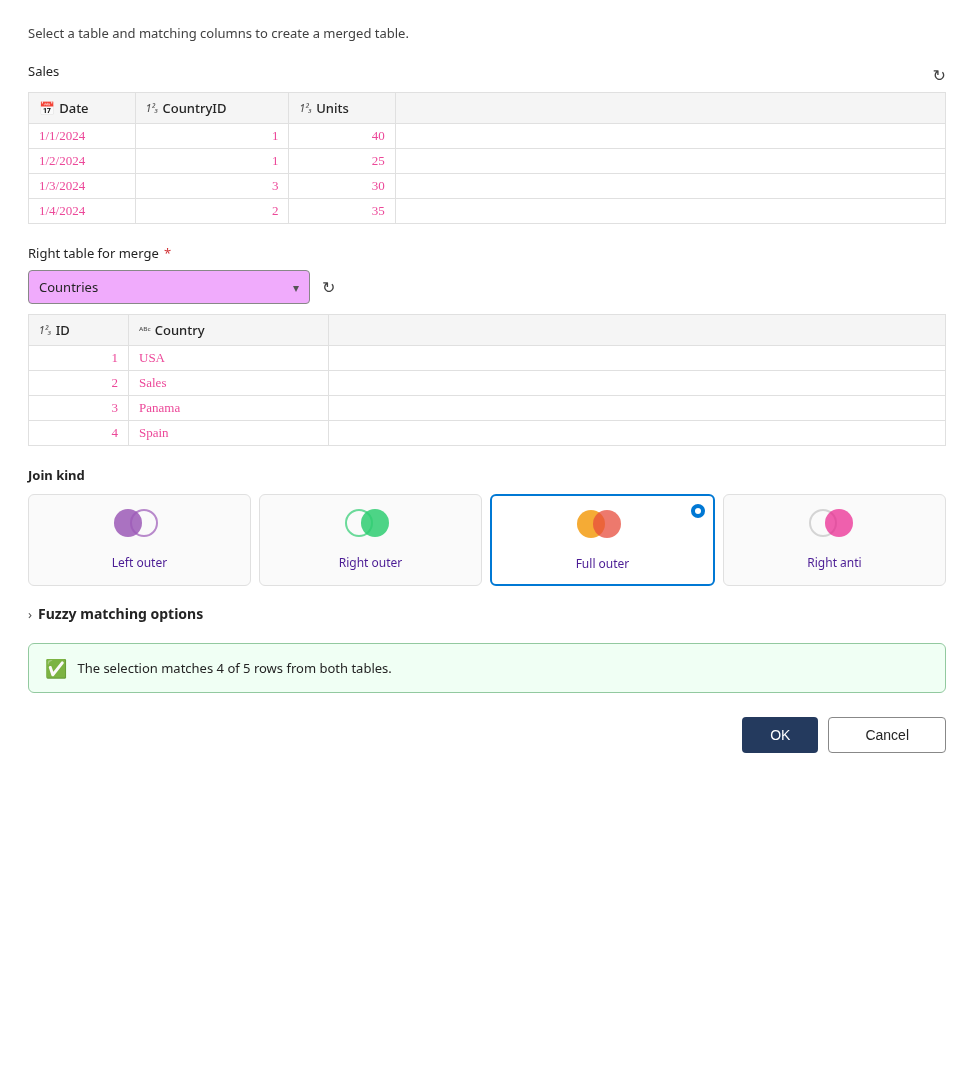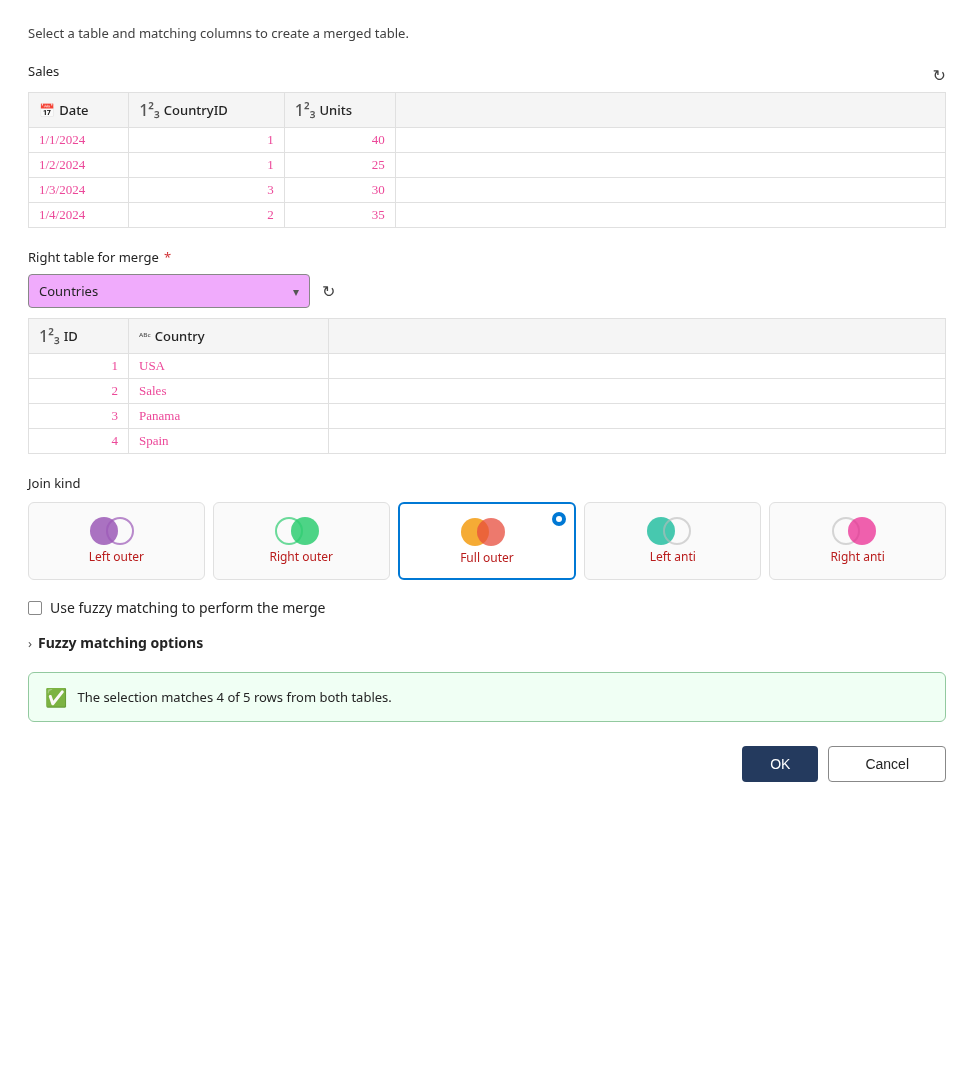--- a/index.html
+++ b/index.html
@@ -146,21 +146,21 @@
       cursor: pointer;
       background: #f0abfc;
       font-size: 13px;
     }
     .dropdown-chevron {
       font-size: 12px;
       color: #555;
     }
     .join-kind-label {
       font-size: 13px;
-      font-weight: 400;
+      font-weight: 700;
       margin-bottom: 10px;
       margin-top: 8px;
     }
     .join-kind-options {
       display: flex;
       gap: 8px;
       margin-bottom: 18px;
     }
     .join-card {
       flex: 1;
@@ -173,23 +173,23 @@
       cursor: pointer;
       background: #fafafa;
       position: relative;
     }
     .join-card.selected {
       border: 2px solid #0078d4;
       background: white;
     }
     .join-card-label {
       font-size: 12px;
-      color: #b91c1c;
+      color: #4c1d95;
       text-align: center;
-      margin-top: 1px;
+      margin-top: 15px;
     }
     .selected-dot {
       position: absolute;
       top: 8px;
       right: 8px;
       width: 14px;
       height: 14px;
       background: #0078d4;
       border-radius: 50%;
       display: flex;
@@ -302,22 +302,23 @@
       padding: 9px 36px;
       font-size: 14px;
       cursor: pointer;
     }
     .abc-icon {
       font-size: 10px;
       color: #555;
       position: relative;
     }
     .num-icon {
-      font-size: 16px;
+      font-size: 10px;
       color: #555;
+      font-style: italic;
     }
     .cal-icon {
       font-size: 13px;
     }
   </style>
 </head>
 <body>
 
 <div class="dialog">
 
@@ -459,43 +460,32 @@
       <div class="join-card selected">
         <div class="selected-dot"></div>
         <div class="venn">
           <div class="circle circle-left fo-left"></div>
           <div class="circle circle-right fo-right"></div>
         </div>
         <span class="join-card-label">Full outer</span>
       </div>
 
 
-      <div class="join-card">
-        <div class="venn">
-          <div class="circle circle-left la-left"></div>
-          <div class="circle circle-right" style="background:transparent;border:2px solid #bbb;opacity:0.6;top:2px;"></div>
-        </div>
-        <span class="join-card-label">Left anti</span>
-      </div>
 
       <div class="join-card">
         <div class="venn">
           <div class="circle circle-left" style="background:transparent;border:2px solid #bbb;opacity:0.6;top:2px;"></div>
           <div class="circle circle-right ra-right"></div>
         </div>
         <span class="join-card-label">Right anti</span>
       </div>
 
     </div>
   </div>
 
-  <div class="fuzzy-row">
-    <div class="checkbox"></div>
-    <span>Use fuzzy matching to perform the merge</span>
-  </div>
 
   <div class="fuzzy-options">
     <span class="chevron-right">›</span>
     <span class="fuzzy-options-label">Fuzzy matching options</span>
   </div>
 
   <div class="success-banner">
     <span class="success-icon">✅</span>
     <span class="success-text">The selection matches 4 of 5 rows from both tables.</span>
   </div>

